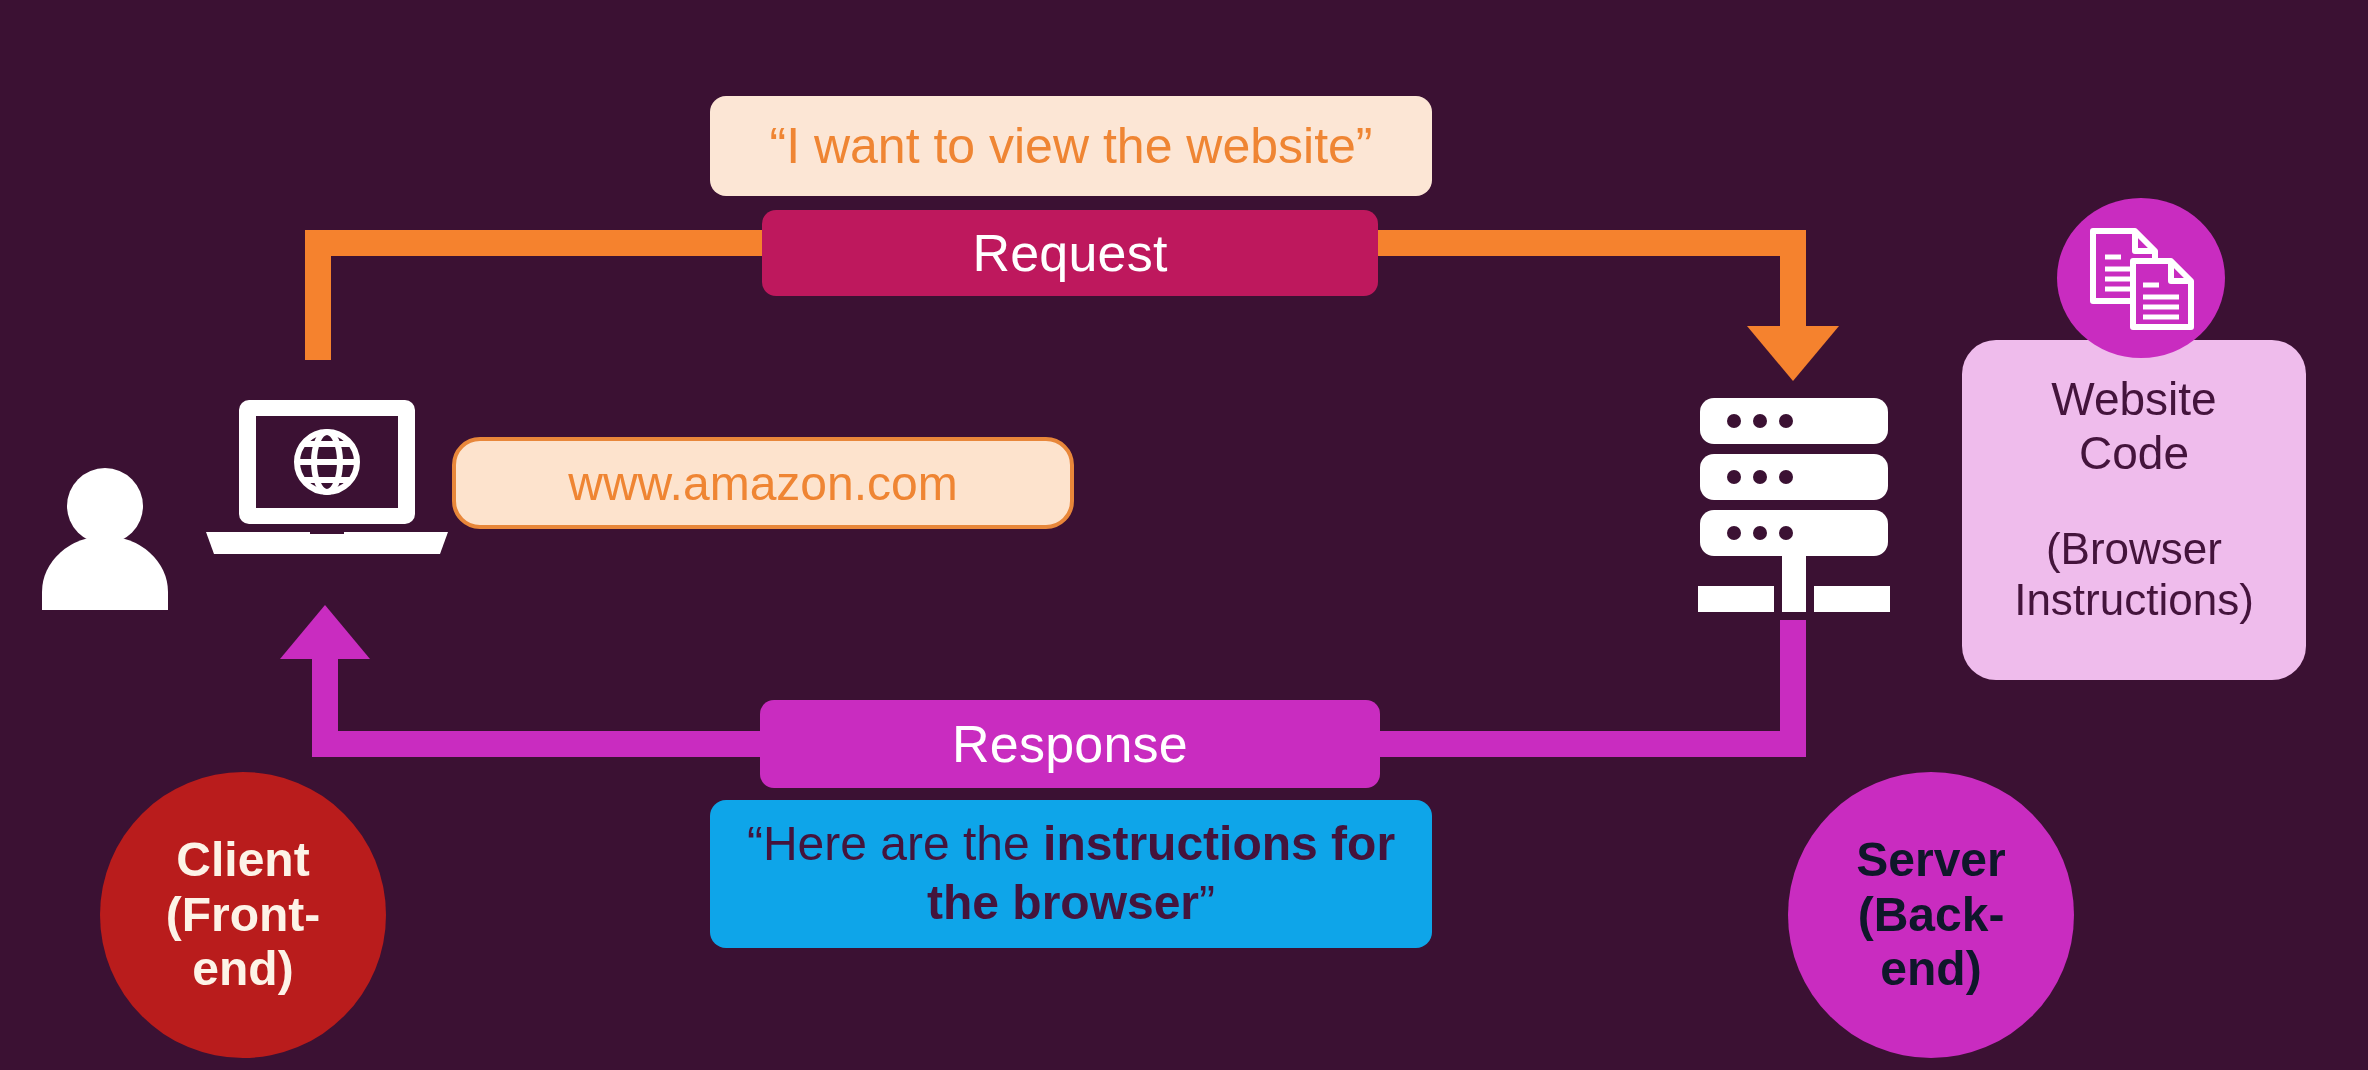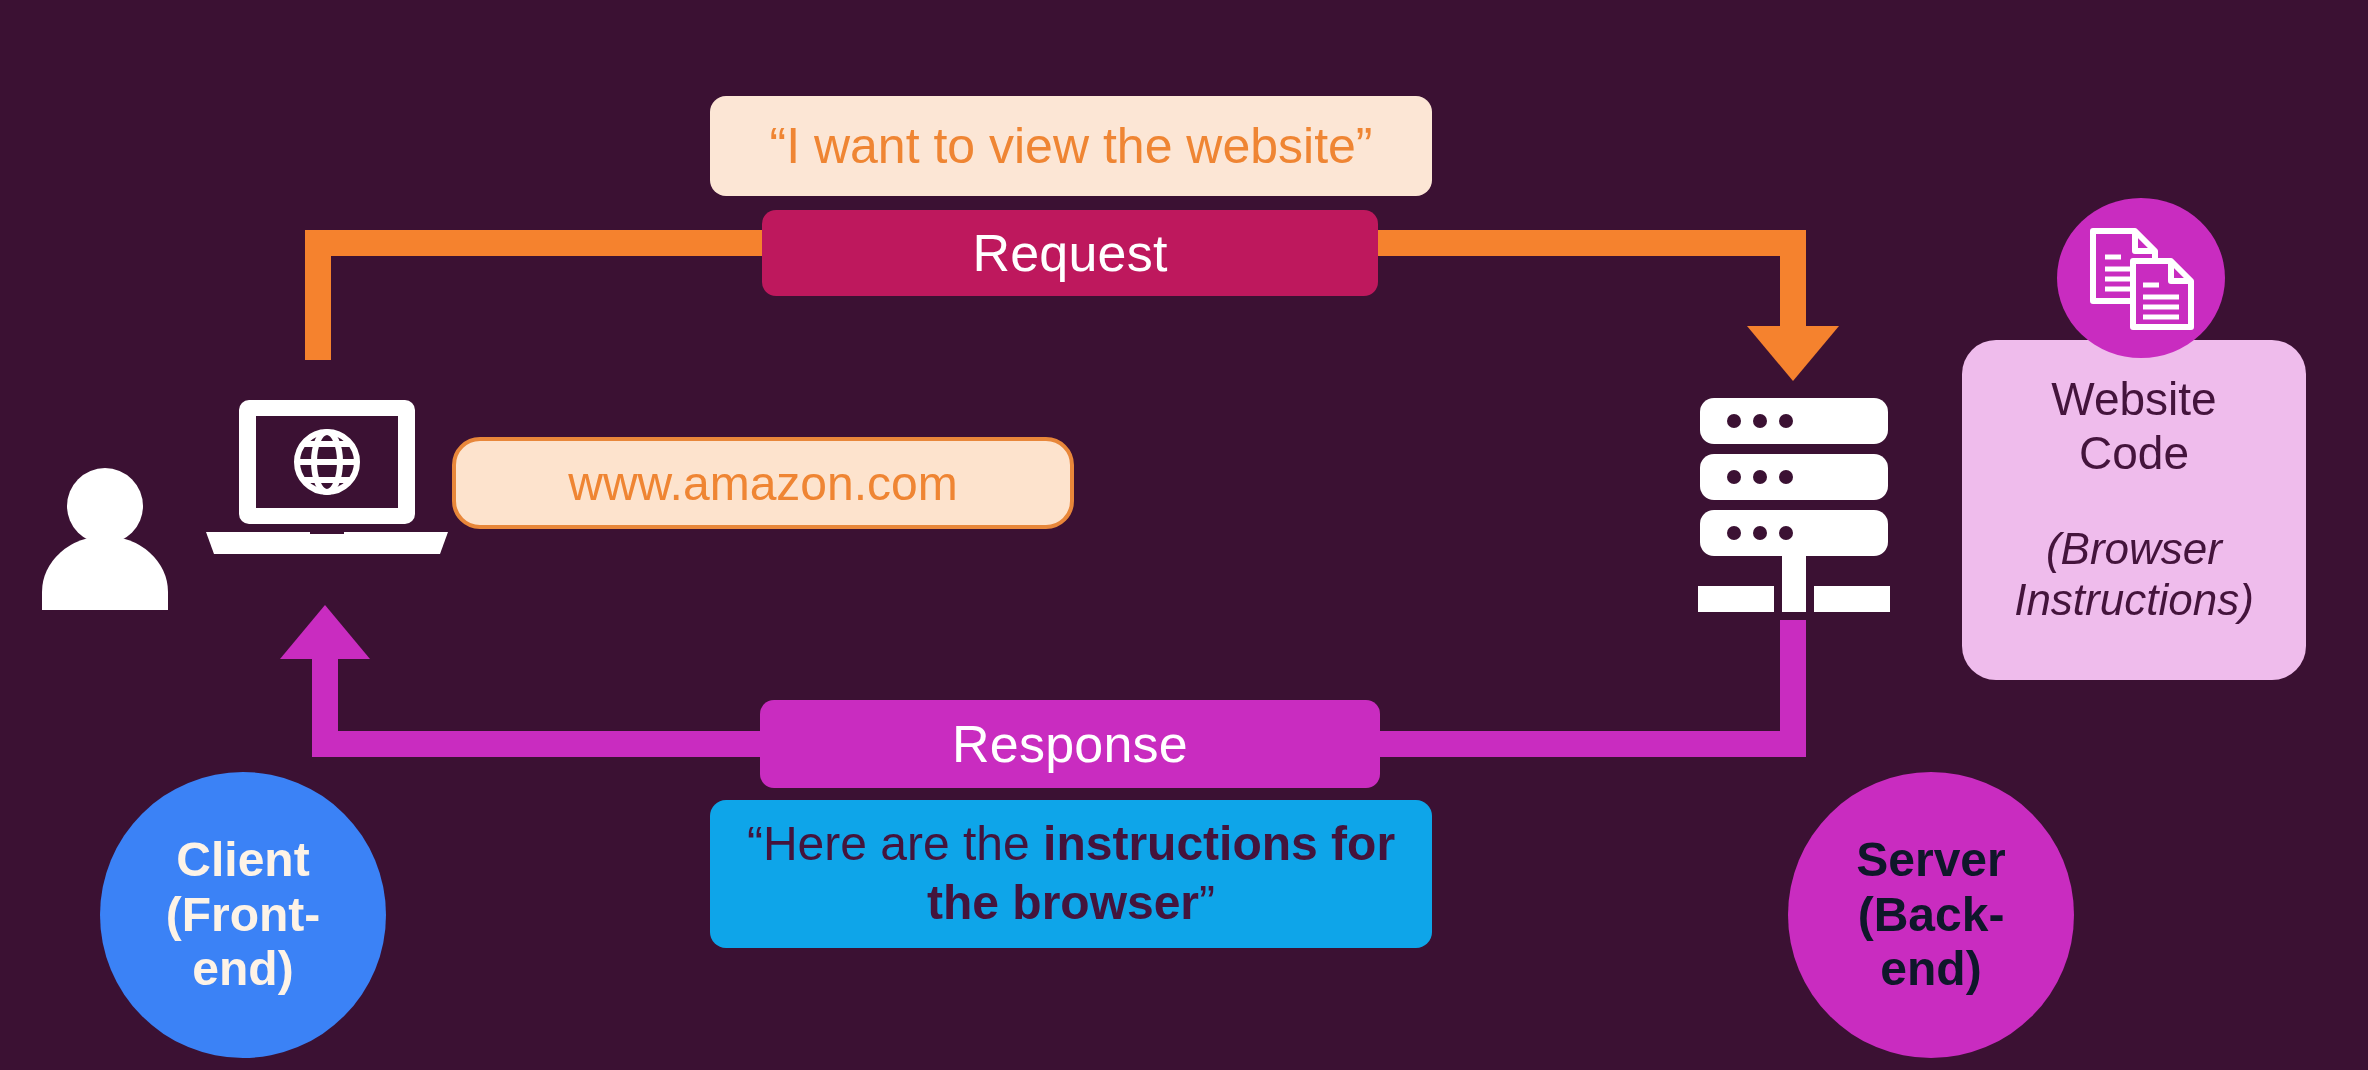--- a/index.html
+++ b/index.html
@@ -99,21 +99,21 @@
     text-align: center;
     border-radius: 50%;
     font-weight: 700;
     font-size: 48px;
     line-height: 1.14;
     color: #fdf3e7;
   }
   #client-circle {
     left: 100px; top: 772px;
     width: 286px; height: 286px;
-    background: #3b82f6;
+    background: #b91c1c;
   }
   #server-circle {
     left: 1788px; top: 772px;
     width: 286px; height: 286px;
     background: #c92cc0;
     color: #0f172a;
   }
 
   
   #website-code-card {
@@ -131,21 +131,20 @@
     color: #44143c;
   }
   #website-code-title {
     font-size: 46px;
     line-height: 1.18;
     text-align: center;
   }
   #website-code-sub {
     margin-top: 42px;
     font-size: 44px;
-    font-style: italic;
     line-height: 1.18;
     text-align: center;
   }
   #code-badge {
     position: absolute;
     left: 2057px; top: 198px;
     width: 168px; height: 160px;
     background: #c92cc0;
     border-radius: 50%;
     display: flex;

